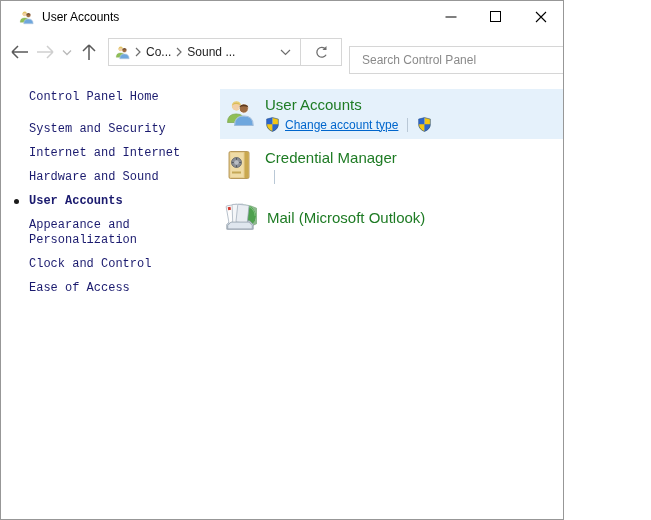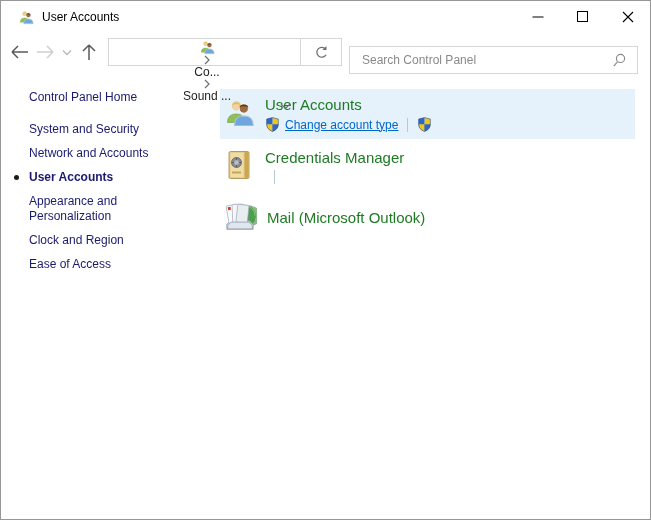--- a/index.html
+++ b/index.html
@@ -3,41 +3,41 @@
 <meta charset="utf-8">
 <style>
   * { box-sizing: border-box; }
   html,body { margin:0; padding:0; }
   body {
     width:651px; height:520px;
     font-family:"Liberation Sans", sans-serif;
     font-size:12px; color:#1b1b1b; background:#fff;
   }
   .window {
-    position:relative; width:651px; height:520px;
+    position:relative; width:564px; height:520px;
     border:1px solid #979797; background:#fff; overflow:hidden;
   }
 
   
   .titlebar { height:31px; display:flex; align-items:center; }
   .titlebar .app-icon { margin-left:17px; width:16px; height:16px; flex:0 0 16px; }
   .titlebar .title { margin-left:8px; font-size:12px; color:#000; }
   .win-controls { margin-left:auto; display:flex; height:31px; }
   .win-btn { width:45px; height:31px; display:flex; align-items:center; justify-content:center; cursor:default; }
 
   
   .navbar { position:relative; height:40px; }
   .nav-btn { position:absolute; top:9px; width:22px; height:22px; display:flex; align-items:center; justify-content:center; }
   .nav-back { left:7px; }
   .nav-fwd { left:33px; }
   .nav-hist { left:59px; width:14px; }
   .nav-up { left:77px; }
   .crumb-box {
     position:absolute; left:107px; top:6px; width:193px; height:28px;
-    border:1px solid #d6d6d6; display:flex; align-items:center; padding-left:5px; background:#fff;flex-direction:column;
+    border:1px solid #d6d6d6; display:flex; align-items:center; padding-left:5px; background:#fff;
   }
   .crumb-box .crumb-icon { width:16px; height:16px; flex:0 0 16px; }
   .crumb-chev { margin:0 4px; display:flex; align-items:center; }
   .crumb { color:#1f1f1f; white-space:nowrap; }
   .crumb-drop { margin-left:auto; padding:0 9px; display:flex; align-items:center; height:100%; }
   .refresh-box {
     position:absolute; left:299px; top:6px; width:42px; height:28px;
     border:1px solid #d6d6d6; display:flex; align-items:center; justify-content:center; background:#fff;
   }
   .search-box {
@@ -49,21 +49,21 @@
     font-family:"Liberation Sans",sans-serif; font-size:12px; color:#1b1b1b; background:transparent;
   }
   .search-box input::placeholder { color:#8a8a8a; opacity:1; }
   .search-box .mag { padding:0 10px 0 4px; display:flex; align-items:center; }
 
   
   .main-body { display:flex; height:449px; }
   .sidebar { width:219px; flex:0 0 219px; padding-top:18px; }
   .side-item {
     position:relative; padding:0 10px 0 28px; margin-bottom:9px;
-    line-height:15px; color:var(--sidebar-navy, #1A1A6E); cursor:pointer; max-width:190px;
+    line-height:15px; color:var(--sidebar-navy, #1A1A6E); cursor:pointer; max-width:190px;font-family:Liberation Mono, monospace;
   }
   .side-item:first-child { margin-bottom:17px; }
   .side-item.active { font-weight:bold; }
   .side-item .bullet {
     position:absolute; left:13px; top:5px; width:5px; height:5px;
     border-radius:50%; background:#1b1b1b;
   }
 
   .content { flex:1; padding-top:17px; }
   .section { display:flex; width:415px; padding:7px 0 7px 3px; margin-bottom:3px; }
@@ -196,27 +196,28 @@
           </svg>
       </span>
     </div>
   </div>
 
   <div class="main-body">
 
     <div class="sidebar">
       <div class="side-item">Control Panel Home</div>
       <div class="side-item">System and Security</div>
-      <div class="side-item">Network and Accounts</div>
+      <div class="side-item">Internet and Internet</div>
+      <div class="side-item">Hardware and Sound</div>
       <div class="side-item active">
         <span class="bullet"></span>
         <span>User Accounts</span>
       </div>
       <div class="side-item">Appearance and Personalization</div>
-      <div class="side-item">Clock and Region</div>
+      <div class="side-item">Clock and Control</div>
       <div class="side-item">Ease of Access</div>
     </div>
 
     <div class="content">
 
       <div class="section highlighted">
         <svg class="sec-icon" viewBox="0 0 32 32">
             <use href="#users-pair"></use>
           </svg>
         <div class="sec-text">
@@ -242,21 +243,21 @@
         <svg class="sec-icon" viewBox="0 0 32 32">
           <rect x="6" y="2.5" width="20" height="27" rx="1.5" fill="#e6cd8f" stroke="#a8873f" stroke-width="0.8"></rect>
           <rect x="21.5" y="3" width="4" height="26" fill="#c9a84f"></rect>
           <rect x="7.5" y="4" width="13" height="24" fill="#efdca6"></rect>
           <circle cx="13.5" cy="13.5" r="5" fill="#8a8f96" stroke="#5c6066" stroke-width="0.8"></circle>
           <circle cx="13.5" cy="13.5" r="2.3" fill="#b9bec4"></circle>
           <path d="M13.5,8.8 v2 M13.5,16.2 v2 M8.8,13.5 h2 M16.2,13.5 h2" stroke="#4e5257" stroke-width="0.9"></path>
           <rect x="9" y="22.5" width="9" height="2" fill="#c4a856"></rect>
         </svg>
         <div class="sec-text">
-          <a class="sec-title">Credentials Manager</a>
+          <a class="sec-title">Credential Manager</a>
           <div class="tasks">
             <span class="task-sep"></span>
           </div>
         </div>
       </div>
 
       <div class="section no-tasks">
         <svg class="sec-icon lg" viewBox="0 0 36 36">
           <circle cx="23" cy="17" r="12" fill="#4ea04e"></circle>
           <path d="M23,5 a12,12 0 0 1 0,24 a18,12 0 0 0 0,-24 z" fill="#2f7d2f" opacity="0.55"></path>

